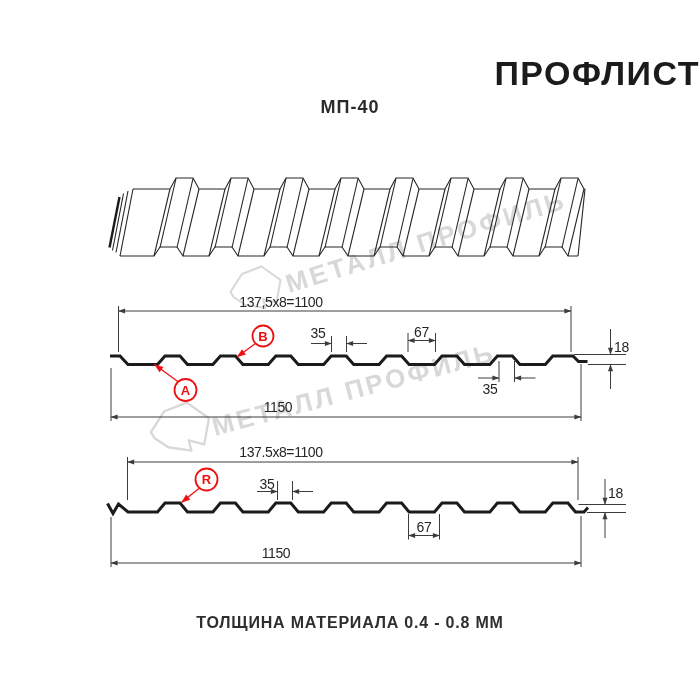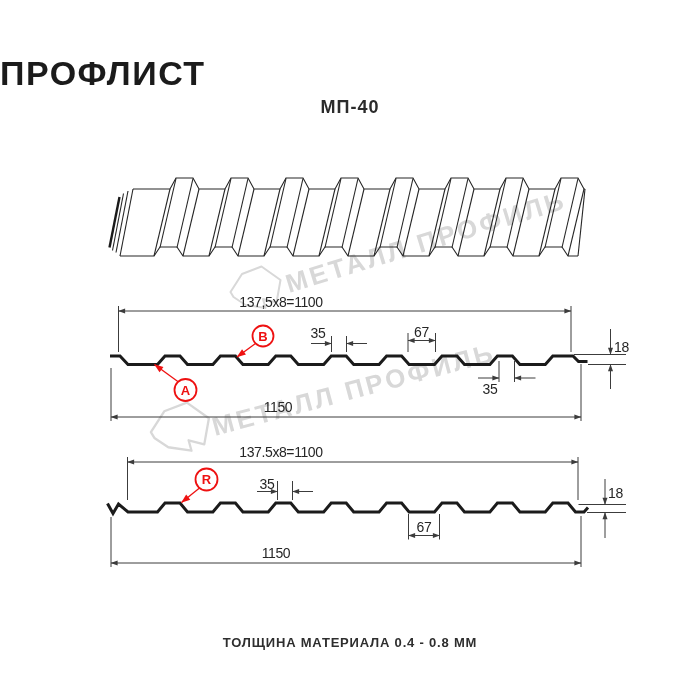--- a/index.html
+++ b/index.html
@@ -1,26 +1,26 @@
 <!DOCTYPE html>
 <html style="--accent: #ee1111; --wm: #d8d8d8; --ink: #1b1b1b;"><head>
 <meta charset="utf-8">
 <style>
   :root{
     --ink:#1b1b1b; --dim:#3c3c3c; --text:#262626; --accent:#ee1111; --wm:#d8d8d8; --paper:#ffffff;
   }
   html,body{margin:0;padding:0;background:#fff;}
   .canvas{position:relative;width:700px;height:700px;background:var(--paper);overflow:hidden;
           font-family:"Liberation Sans",sans-serif;}
-  .page-title{position:absolute;top:54px;left:0;right:0;text-align:left;
+  .page-title{position:absolute;top:54px;left:0;right:0;text-align:right;
               font-size:34px;font-weight:800;letter-spacing:1.5px;color:var(--ink);}
   .page-subtitle{position:absolute;top:97px;left:0;right:0;text-align:center;
               font-size:18px;font-weight:700;letter-spacing:1px;color:#2b2b2b;}
   .footer-note{position:absolute;top:614px;left:0;right:0;text-align:center;
-              font-size:13px;font-weight:700;letter-spacing:0.8px;color:#2e2e2e;margin-top:21px;}
+              font-size:16px;font-weight:700;letter-spacing:0.8px;color:#2e2e2e;}
   svg{position:absolute;left:0;top:0;}
   .profile{stroke:var(--ink);stroke-width:3;fill:none;stroke-linejoin:miter;}
   .dim{stroke:var(--dim);stroke-width:1;fill:none;}
   .d3{stroke:#262626;stroke-width:1.1;fill:none;}
   .d3b{stroke:#1a1a1a;stroke-width:2.4;fill:none;}
   .dim-text{font-family:"Liberation Sans",sans-serif;font-size:14px;fill:var(--text);
             letter-spacing:-0.4px;text-anchor:middle;}
   .red-label{font-family:"Liberation Sans",sans-serif;font-size:13px;font-weight:700;
             fill:var(--accent);text-anchor:middle;}
   .red-line{stroke:var(--accent);stroke-width:1.3;fill:none;}

